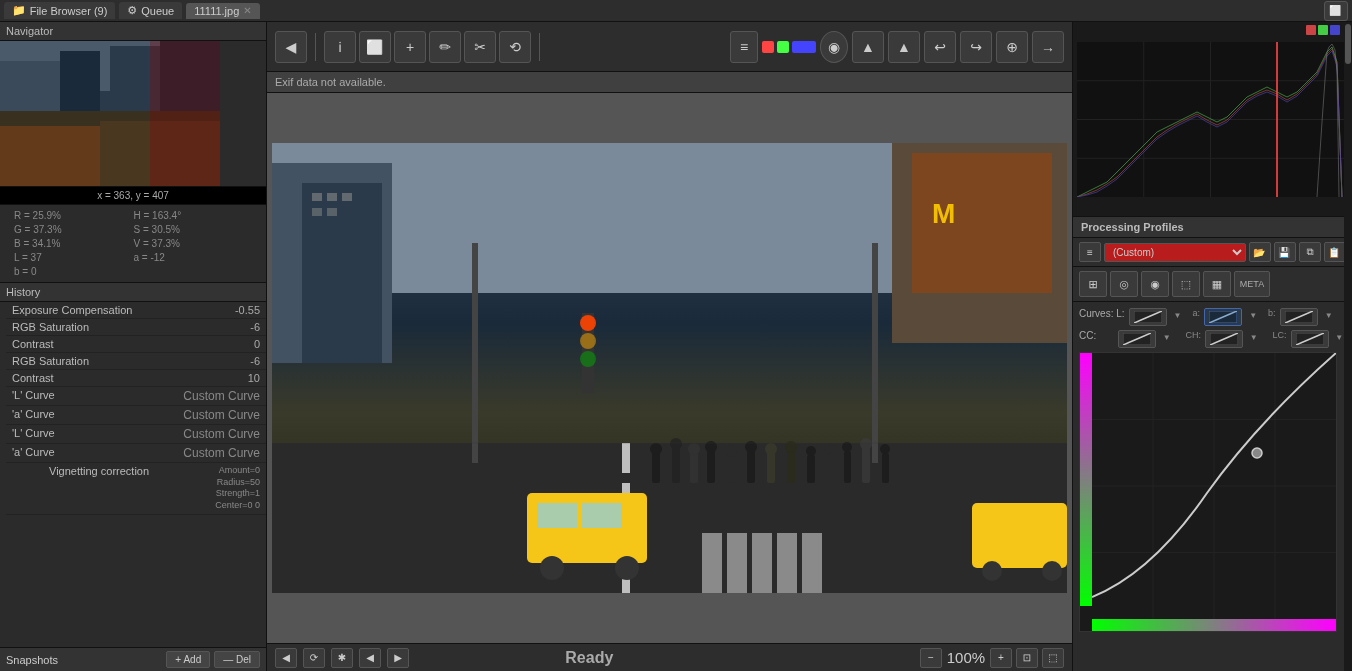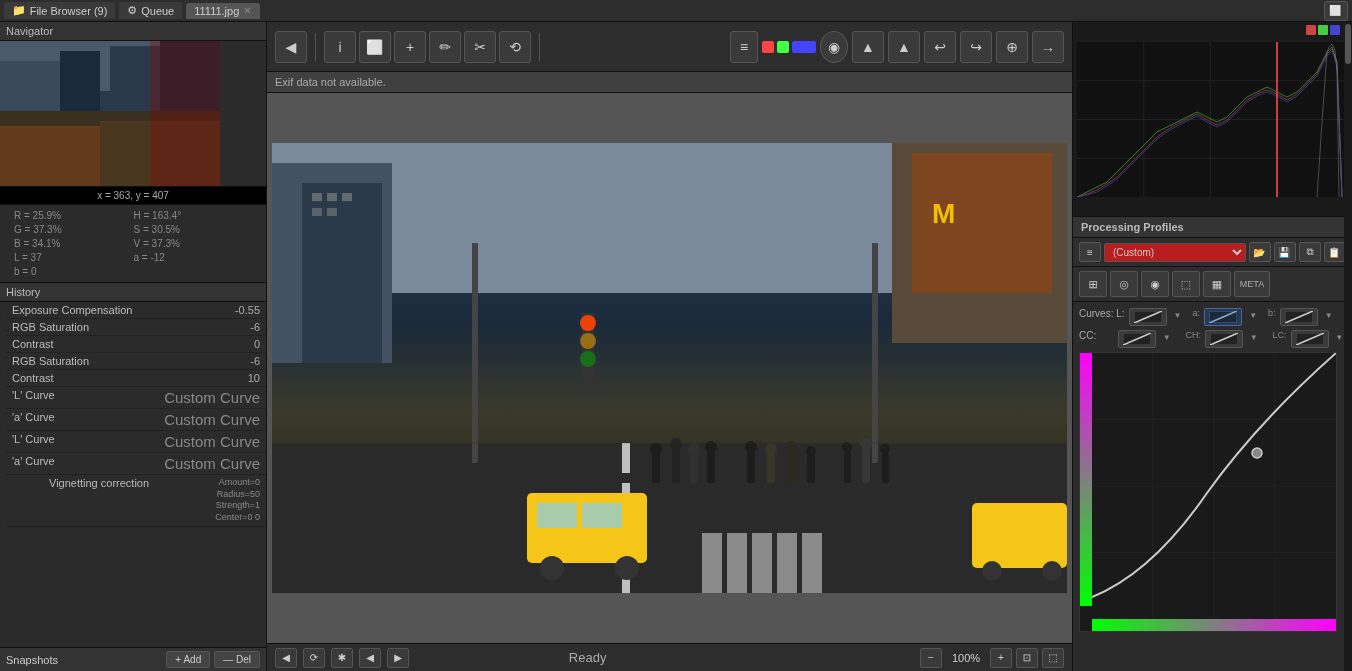--- a/index.html
+++ b/index.html
@@ -122,21 +122,21 @@
     .history-item {
       display: flex;
       justify-content: space-between;
       padding: 2px 6px;
       border-bottom: 1px solid #222;
       cursor: pointer;
       margin-left: 6px;
     }
     .history-item .h-label { color: #bbb; }
     .history-item .h-value { color: #aaa; text-align: left; }
-    .history-item.curve-item .h-value { color: #888; font-size: 15px; }
+    .history-item.curve-item .h-value { color: #888; font-size: 12px; }
 
     
     .snapshots-section {
       border-top: 1px solid #111;
       padding: 3px 6px;
       background: #333;
       display: flex;
       justify-content: space-between;
       align-items: center;
     }
@@ -251,32 +251,33 @@
       border-radius: 2px;
       display: flex;
       align-items: center;
       justify-content: center;
       cursor: pointer;
       color: #ccc;
       font-size: 10px;
     }
     .status-text {
       color: #aaa;
-      font-size: 13px;
+      font-size: 16px;
       margin: 0 auto;
+      font-weight: bold;
     }
     .zoom-controls {
       display: flex;
       align-items: center;
       gap: 4px;
       margin-left: auto;
     }
     .zoom-value {
       color: #ccc;
-      font-size: 11px;
+      font-size: 15px;
       min-width: 40px;
       text-align: center;
     }
 
     
     .right-panel {
       width: 280px;
       background: #2b2b2b;
       border-left: 1px solid #111;
       display: flex;

